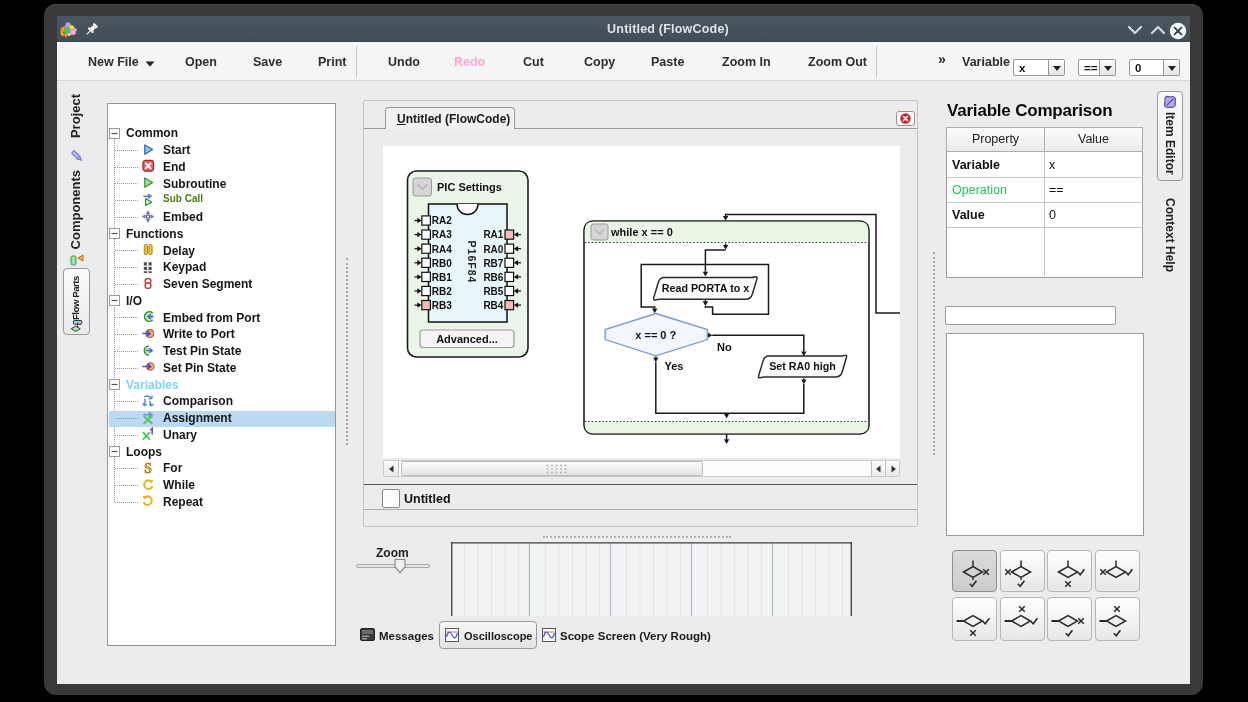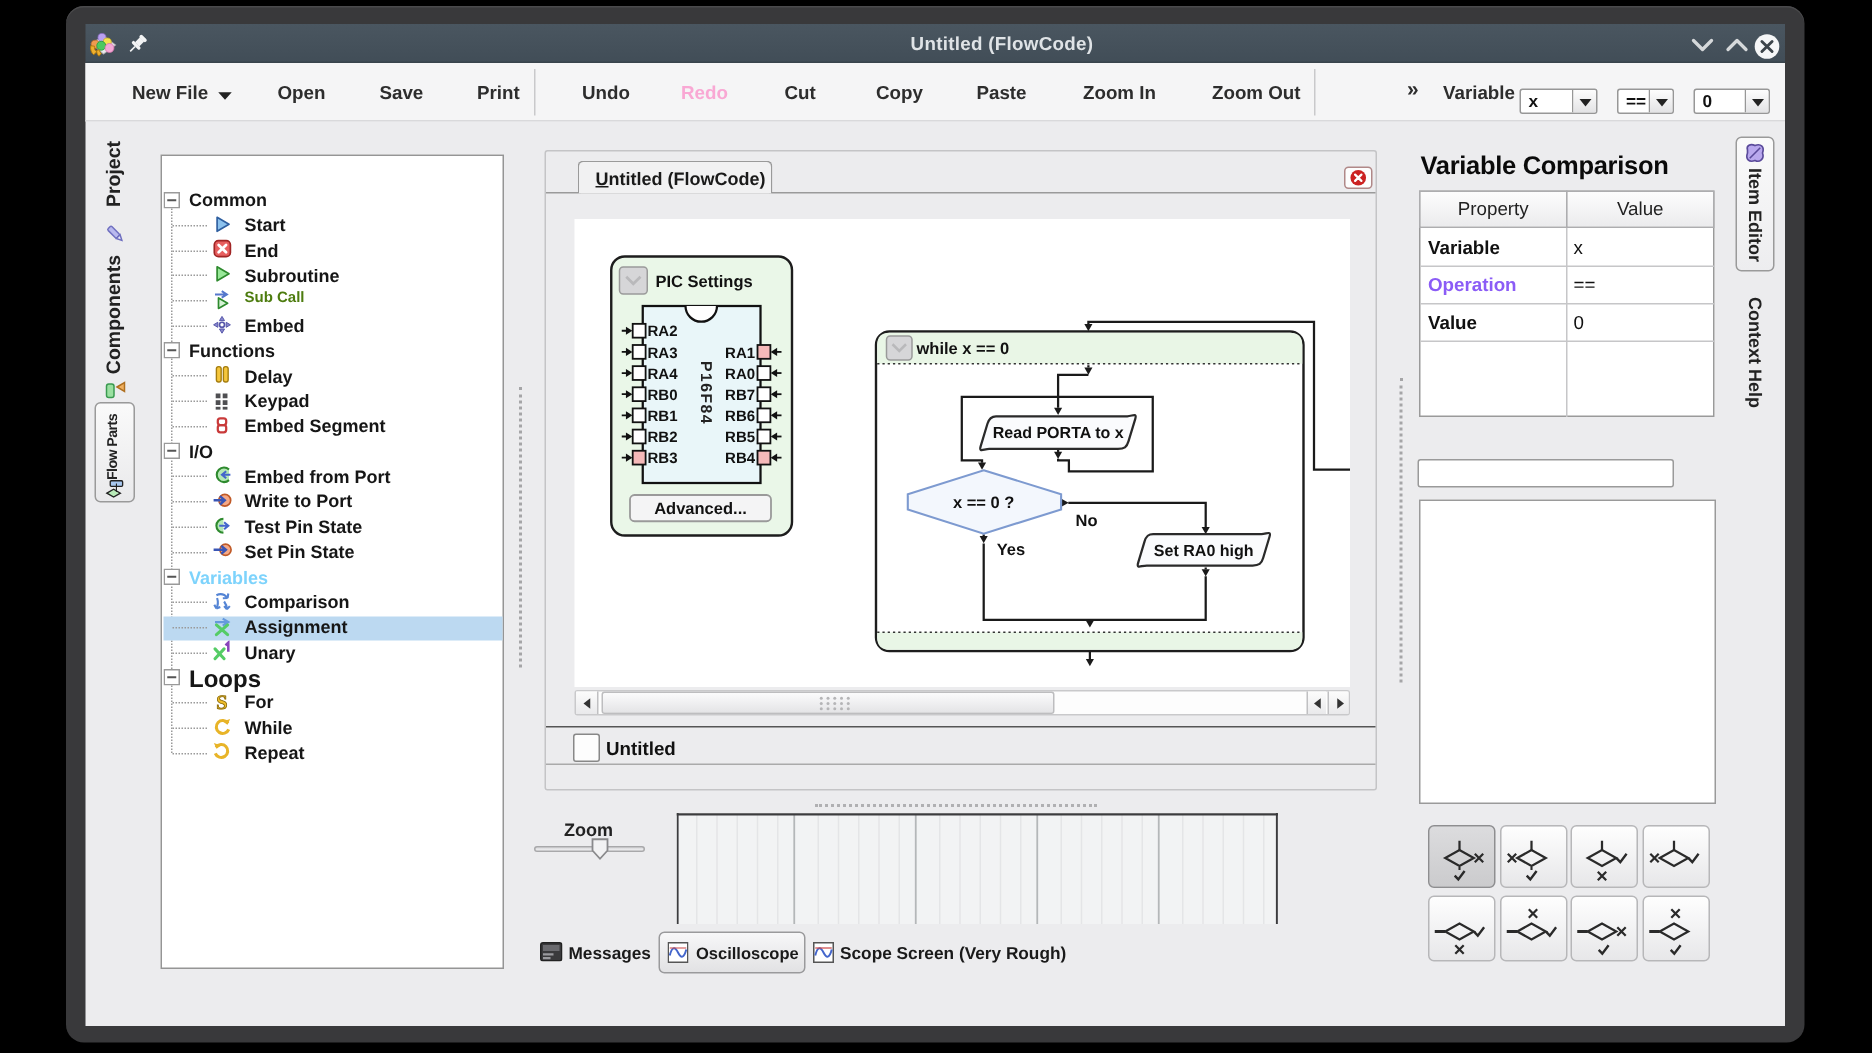--- a/index.html
+++ b/index.html
@@ -178,21 +178,21 @@
       </g>
     </svg>
   <div class="abs" style="left:163px;top:260.2px;font-size:12px;font-weight:600;color:#161616;white-space:nowrap">Keypad</div>
   <div class="abs" style="left:115px;top:283.9px;width:23px;height:1px;border-top:1px dotted #9a9a9a"></div>
   <svg class="abs ticon" style="left:141px;top:276.5px" width="14" height="15" viewBox="0 0 14 15">
       <g fill="none" stroke="#c93a3a" stroke-width="1.6">
         <rect x="4" y="2" width="6" height="4.8" rx="1.8"></rect>
         <rect x="4" y="6.8" width="6" height="5.2" rx="1.8"></rect>
       </g>
     </svg>
-  <div class="abs" style="left:163px;top:277.0px;font-size:12px;font-weight:600;color:#161616;white-space:nowrap">Embed Segment</div>
+  <div class="abs" style="left:163px;top:277.0px;font-size:12px;font-weight:600;color:#161616;white-space:nowrap">Seven Segment</div>
   <svg class="abs" style="left:109px;top:295.1px" width="11" height="11" viewBox="0 0 11 11">
       <rect x="0.5" y="0.5" width="10" height="10" fill="#fff" stroke="#9a9a9a"></rect>
       <path d="M2.5 5.5 H8.5" stroke="#555" stroke-width="1.2"></path>
     </svg>
   <div class="trow lbl abs" style="left:126px;top:293.8px;font-size:12px;font-weight:600;color:#161616;white-space:nowrap;position:absolute">I/O</div>
   <div class="abs" style="left:115px;top:317.4px;width:23px;height:1px;border-top:1px dotted #9a9a9a"></div>
   <svg class="abs ticon" style="left:141px;top:310.0px" width="14" height="15" viewBox="0 0 14 15">
       <path d="M12 3.2 A5.2 5.2 0 1 0 12 10.8" fill="#b5e8b5" stroke="#2e8a2e" stroke-width="1.5"></path>
       <path d="M13 7 H7.5 M10 4.5 L7 7 L10 9.5" fill="none" stroke="#4466cc" stroke-width="1.5"></path>
     </svg>
@@ -236,21 +236,21 @@
   <div class="abs" style="left:115px;top:434.6px;width:23px;height:1px;border-top:1px dotted #9a9a9a"></div>
   <svg class="abs ticon" style="left:141px;top:427.2px" width="14" height="15" viewBox="0 0 14 15">
       <path d="M2 6 L8.5 13 M8.5 6 L2 13" stroke="#55cc66" stroke-width="2.2" stroke-linecap="round"></path>
       <path d="M9.5 3.5 L11.5 1.5 V8" fill="none" stroke="#8844bb" stroke-width="1.8"></path>
     </svg>
   <div class="abs" style="left:163px;top:427.8px;font-size:12px;font-weight:600;color:#161616;white-space:nowrap">Unary</div>
   <svg class="abs" style="left:109px;top:445.9px" width="11" height="11" viewBox="0 0 11 11">
       <rect x="0.5" y="0.5" width="10" height="10" fill="#fff" stroke="#9a9a9a"></rect>
       <path d="M2.5 5.5 H8.5" stroke="#555" stroke-width="1.2"></path>
     </svg>
-  <div class="trow lbl abs" style="left:126px;top:444.5px;font-size:16px;font-weight:600;color:#161616;white-space:nowrap;position:absolute">Loops</div>
+  <div class="trow lbl abs" style="left:126px;top:444.5px;font-size:12px;font-weight:600;color:#161616;white-space:nowrap;position:absolute">Loops</div>
   <div class="abs" style="left:115px;top:468.1px;width:23px;height:1px;border-top:1px dotted #9a9a9a"></div>
   <svg class="abs ticon" style="left:141px;top:460.8px" width="14" height="15" viewBox="0 0 14 15">
       <text x="7" y="12.5" font-size="14.5" font-weight="bold" font-family="Liberation Serif" text-anchor="middle" fill="#f0be2a" stroke="#8a6a08" stroke-width=".6">S</text>
     </svg>
   <div class="abs" style="left:163px;top:461.2px;font-size:12px;font-weight:600;color:#161616;white-space:nowrap">For</div>
   <div class="abs" style="left:115px;top:484.9px;width:23px;height:1px;border-top:1px dotted #9a9a9a"></div>
   <svg class="abs ticon" style="left:141px;top:477.5px" width="14" height="15" viewBox="0 0 14 15">
       <path d="M11.3 4.5 A4.6 4.6 0 1 0 11.8 8.8" fill="none" stroke="#e8b428" stroke-width="2.2"></path>
       <path d="M12.8 1.5 L11 5.5 L7.5 3.2 Z" fill="#e8b428"></path>
     </svg>
@@ -461,21 +461,21 @@
   <div class="abs" style="left:947px;top:101px;font-size:17px;font-weight:700;color:#0a0a0a;letter-spacing:-0.2px">Variable Comparison</div>
   <div class="abs" style="left:946px;top:127px;width:197px;height:151px;background:#fff;border:1px solid #9a9a9a"></div>
   <div class="abs" style="left:946px;top:127px;width:99px;height:25px;background:linear-gradient(#fdfdfd,#ebebed);border:1px solid #adadaf;text-align:center;font-size:12.5px;color:#222;padding-top:4px">Property</div>
   <div class="abs" style="left:1044px;top:127px;width:99px;height:25px;background:linear-gradient(#fdfdfd,#ebebed);border:1px solid #adadaf;text-align:center;font-size:12.5px;color:#222;padding-top:4px">Value</div>
   <div class="abs" style="left:1044px;top:152px;width:1px;height:126px;background:#c6c6c8"></div>
   <div class="abs" style="left:947px;top:177px;width:196px;height:1px;background:#c6c6c8"></div>
   <div class="abs" style="left:947px;top:202px;width:196px;height:1px;background:#c6c6c8"></div>
   <div class="abs" style="left:947px;top:227px;width:196px;height:1px;background:#c6c6c8"></div>
   <div class="abs" style="left:952px;top:158px;font-size:12.5px;font-weight:700;color:#111">Variable</div>
   <div class="abs" style="left:1049px;top:158px;font-size:12.5px;color:#111">x</div>
-  <div class="abs" style="left:952px;top:183px;font-size:12.5px;font-weight:700;color:#8b5cf6">Operation</div>
+  <div class="abs" style="left:952px;top:183px;font-size:12.5px;font-weight:400;color:#22c55e">Operation</div>
   <div class="abs" style="left:1049px;top:183px;font-size:12.5px;color:#111">==</div>
   <div class="abs" style="left:952px;top:208px;font-size:12.5px;font-weight:700;color:#111">Value</div>
   <div class="abs" style="left:1049px;top:208px;font-size:12.5px;color:#111">0</div>
   <div class="abs" style="left:945px;top:306px;width:171px;height:19px;background:#fff;border:1px solid #9a9a9a;border-radius:2px"></div>
   <div class="abs" style="left:946px;top:333px;width:198px;height:203px;background:#fff;border:1px solid #9a9a9a"></div>
   <div class="rbtn sel" style="left:952px;top:550px;height:42px">
       <svg width="44" height="42" viewBox="0 0 44 42" style="position:absolute;left:0;top:0px">
         <line x1="20" y1="9.5" x2="20" y2="15.7" stroke="#2a2a2a" stroke-width="1.5"></line>
         <polygon points="10.5,21 20,15.7 29.5,21 20,26.3" fill="none" stroke="#2a2a2a" stroke-width="1.5"></polygon>
         <line x1="20" y1="27" x2="20" y2="29" stroke="#2a2a2a" stroke-width="1.4"></line>

